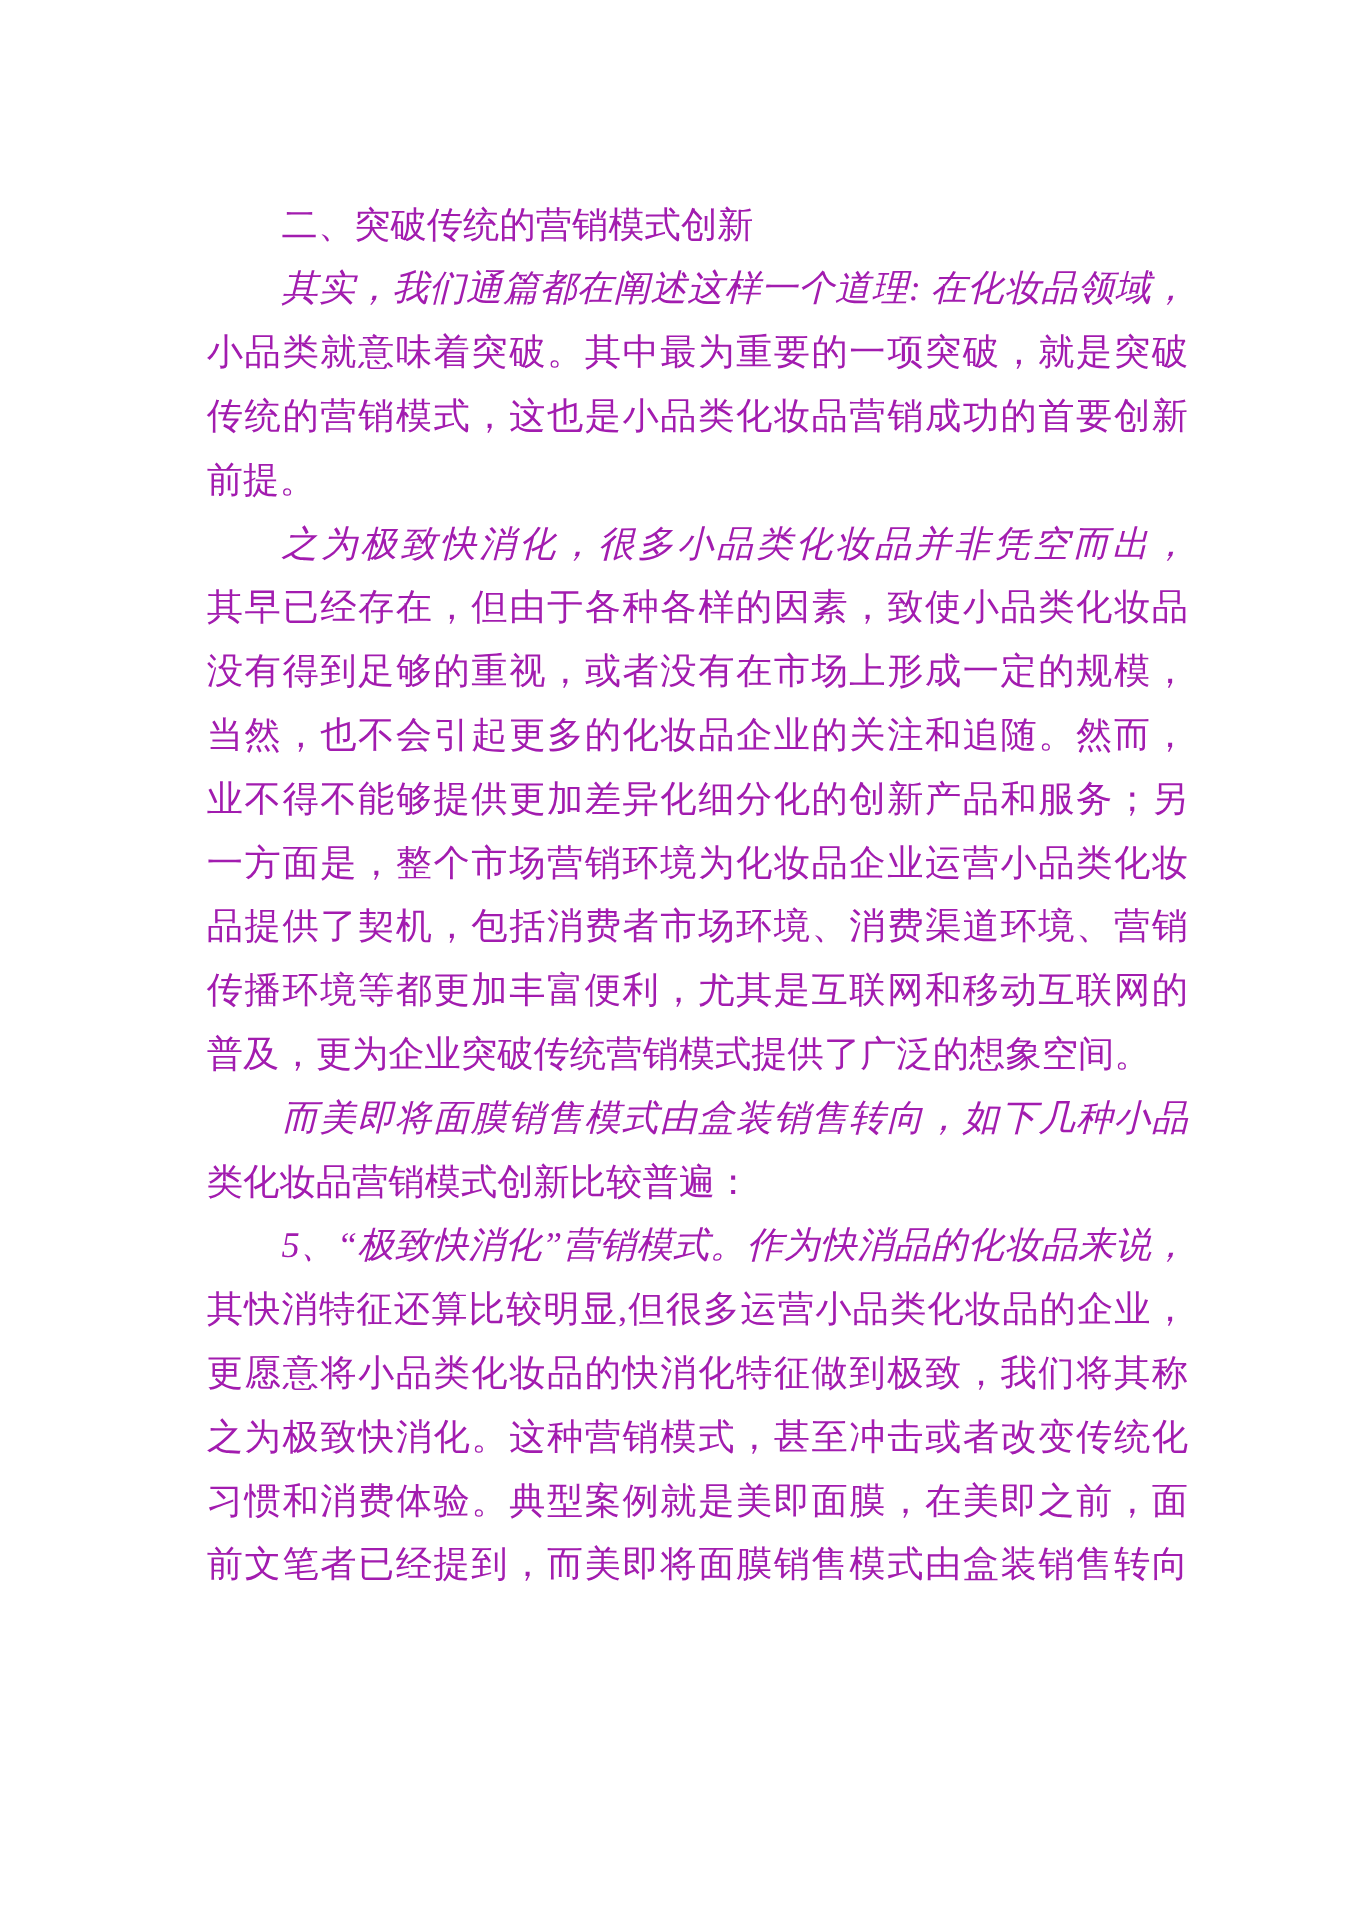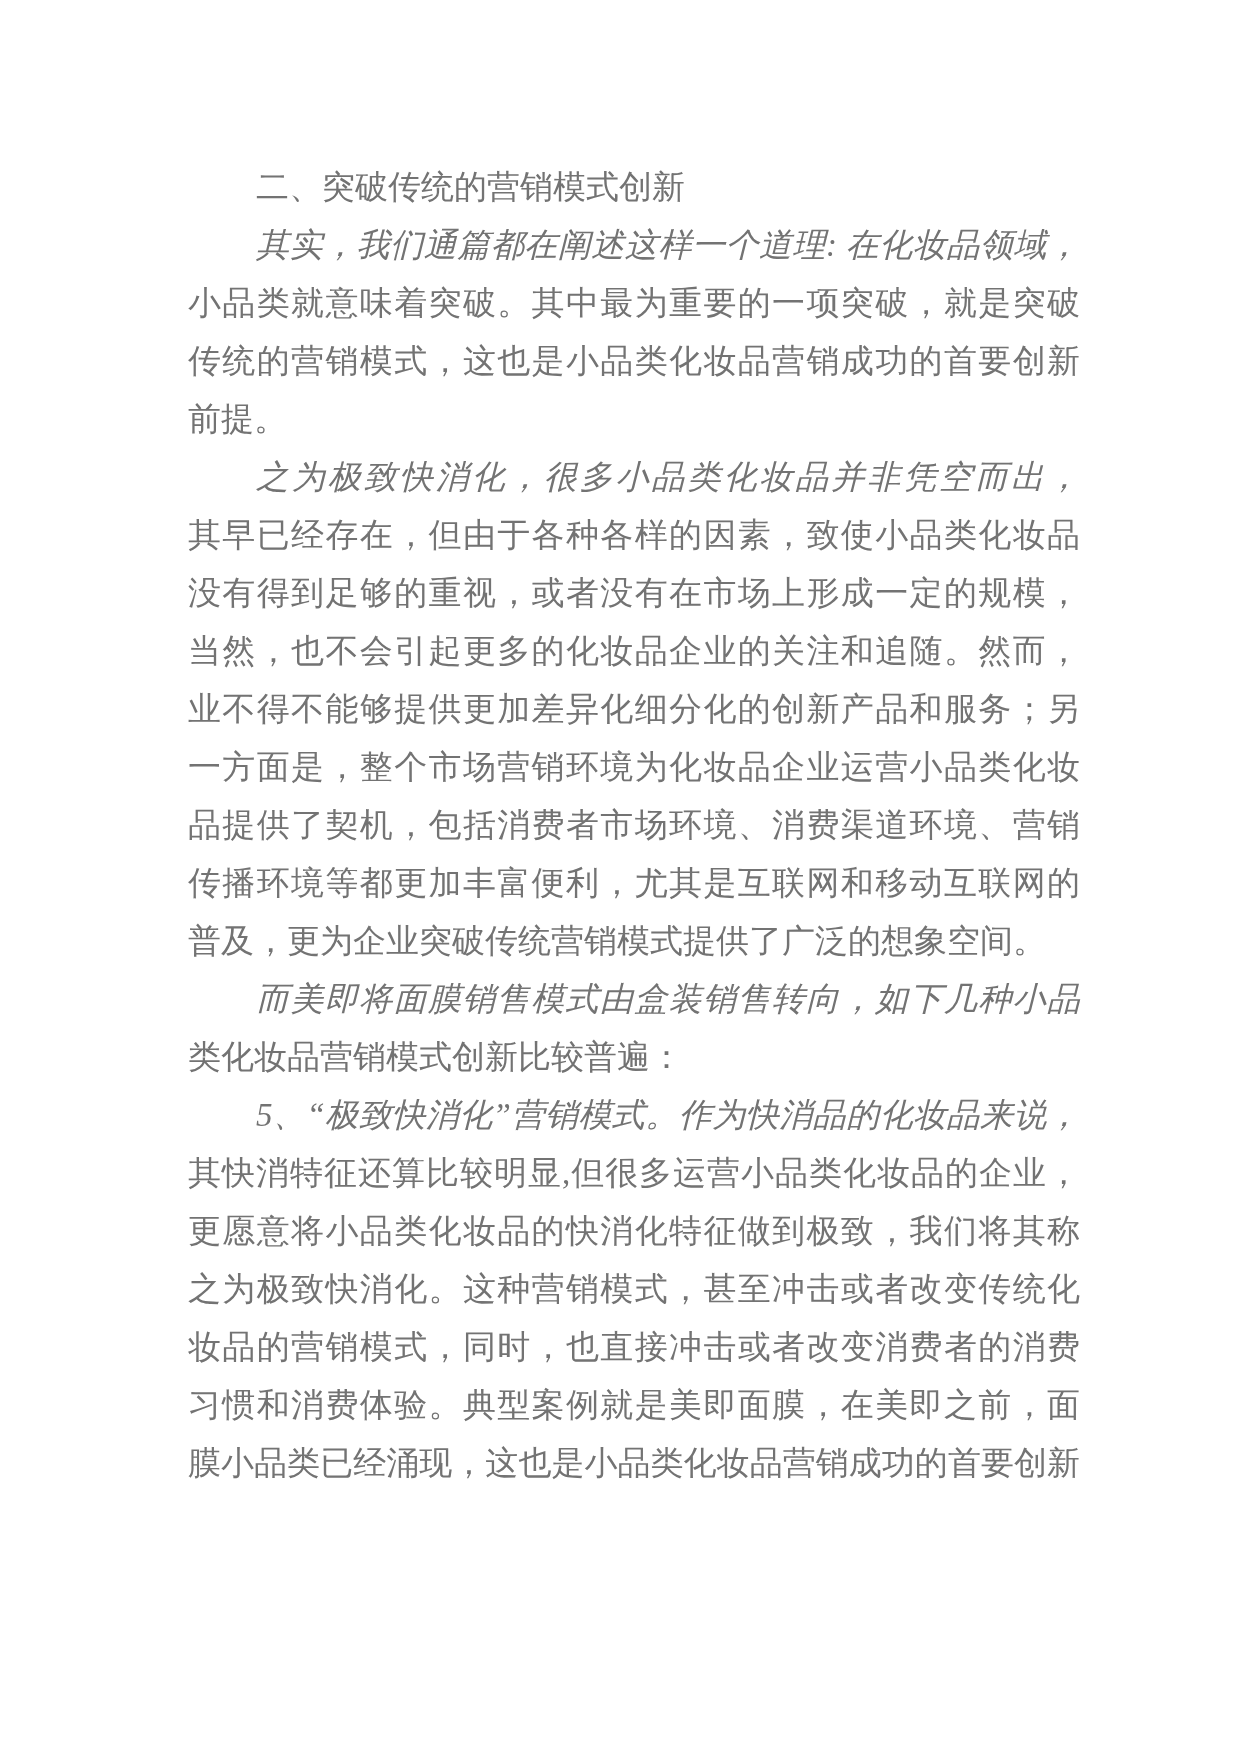--- a/index.html
+++ b/index.html
@@ -10,24 +10,24 @@
   .page {
     position: relative;
     width: 1241px;
     height: 1754px;
     background: #ffffff;
     overflow: hidden;
     font-family: "Liberation Serif", "DejaVu Serif", serif;
   }
   .textblock {
     position: absolute;
-    top: 158px;
+    top: 176px;
     left: 188px;
     width: 892px;
-    color: #737373;
+    color: #a21caf;
   }
   .line {
     height: 58px;
     line-height: 58px;
     font-size: 33px;
     font-weight: normal;
     white-space: pre;
     overflow: visible;
   }
   .line.justify {
@@ -67,17 +67,16 @@
       <div class="line justify">一方面是，整个市场营销环境为化妆品企业运营小品类化妆</div>
       <div class="line justify">品提供了契机，包括消费者市场环境、消费渠道环境、营销</div>
       <div class="line justify">传播环境等都更加丰富便利，尤其是互联网和移动互联网的</div>
       <div class="line left">普及，更为企业突破传统营销模式提供了广泛的想象空间。</div>
       <div class="line justify indent">而美即将面膜销售模式由盒装销售转向，如下几种小品</div>
       <div class="line left">类化妆品营销模式创新比较普遍：</div>
       <div class="line justify indent">5、“极致快消化”营销模式。作为快消品的化妆品来说，</div>
       <div class="line justify">其快消特征还算比较明显,但很多运营小品类化妆品的企业，</div>
       <div class="line justify">更愿意将小品类化妆品的快消化特征做到极致，我们将其称</div>
       <div class="line justify">之为极致快消化。这种营销模式，甚至冲击或者改变传统化</div>
-      <div class="line justify">妆品的营销模式，同时，也直接冲击或者改变消费者的消费</div>
       <div class="line justify">习惯和消费体验。典型案例就是美即面膜，在美即之前，面</div>
-      <div class="line justify">膜小品类已经涌现，这也是小品类化妆品营销成功的首要创新</div>
+      <div class="line justify">前文笔者已经提到，而美即将面膜销售模式由盒装销售转向</div>
     </div>
 </div>
 
 </body></html>

